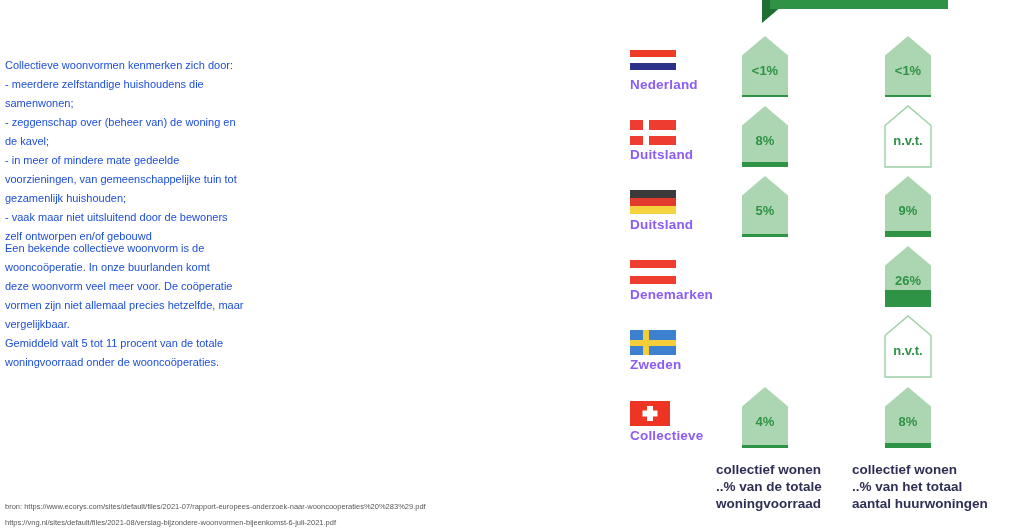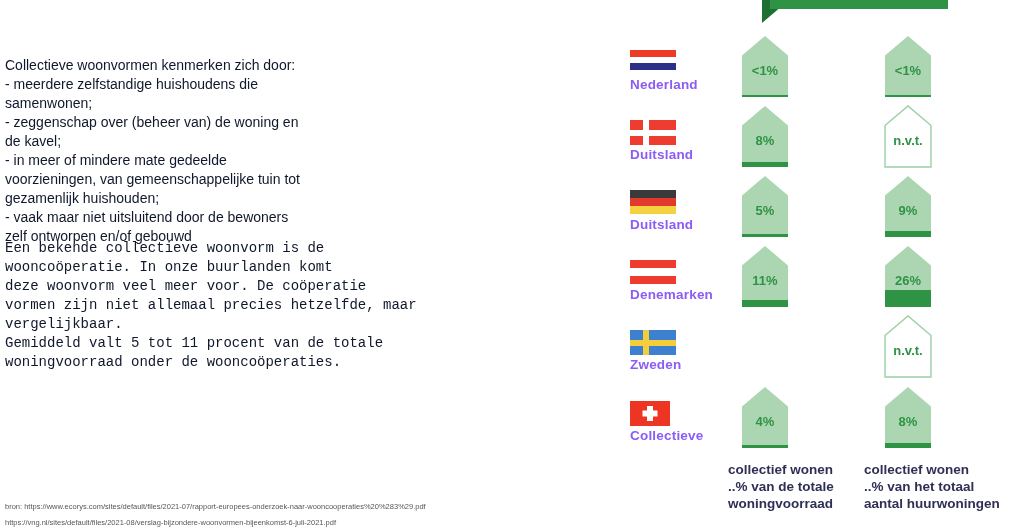--- a/index.html
+++ b/index.html
@@ -2,45 +2,45 @@
 <html><head>
 <meta charset="utf-8">
 <style>
   html,body{margin:0;padding:0;background:#ffffff;}
   body{font-family:"Liberation Sans",sans-serif;}
   .canvas{position:relative;width:1022px;height:529px;background:#ffffff;overflow:hidden;}
 
   
   .title{position:absolute;left:5px;top:5px;width:430px;font-size:15.5px;font-weight:700;
          color:#333354;line-height:20px;white-space:pre-line;}
-  .para{position:absolute;left:5px;width:430px;font-size:14px;color:#0f172a;
+  .para{position:absolute;left:5px;width:430px;font-size:11px;color:#1d4ed8;
         line-height:19px;white-space:pre-line;}
   .para.p1{top:56px;}
-  .para.p2{top:239px;font-family:Liberation Mono, monospace;}
+  .para.p2{top:239px;}
   .source{position:absolute;left:5px;top:499px;width:620px;font-size:7.5px;color:#57575a;
           line-height:16px;white-space:pre-line;}
 
   
   .banner-bar{position:absolute;left:770px;top:0;width:178px;height:9px;background:#2e9345;}
   .banner-fold{position:absolute;left:762px;top:0;width:0;height:0;
                border-top:23px solid #1d6f33;border-right:27px solid transparent;}
 
   
   .row{position:absolute;left:0;width:1022px;height:70px;}
   .flag{position:absolute;left:630px;top:15px;display:block;}
   .country{position:absolute;left:630px;top:42px;font-size:13.5px;font-weight:700;
            color:#8b5cf6;letter-spacing:.2px;}
   .house{position:absolute;top:0;width:48px;height:63px;}
   .house.c1{left:741px;}
   .house.c2{left:884px;}
   .pct{font-family:"Liberation Sans",sans-serif;font-size:13px;font-weight:700;fill:#2e9345;}
 
   
   .collabel{position:absolute;top:461px;font-size:13.5px;font-weight:700;color:#2f2f55;
-            line-height:17px;white-space:pre-line;margin-left:12px;}
+            line-height:17px;white-space:pre-line;}
   .collabel.c1{left:716px;}
   .collabel.c2{left:852px;}
 </style>
 </head>
 <body>
 
 <div class="canvas">
 
   <div class="para p1">Collectieve woonvormen kenmerken zich door:
 - meerdere zelfstandige huishoudens die
@@ -121,25 +121,20 @@
         </svg></div>
   </div>
 
   <div class="row" style="top:245px">
     <svg class="flag" width="46" height="24" viewBox="0 0 46 24">
       <rect x="0" y="0" width="46" height="8" fill="#ee3d2e"></rect>
       <rect x="0" y="8" width="46" height="8" fill="#ffffff"></rect>
       <rect x="0" y="16" width="46" height="8" fill="#ee3d2e"></rect>
     </svg>
     <div class="country">Denemarken</div>
-    <div class="house c1"><svg width="48" height="63" viewBox="0 0 48 63">
-          <path d="M1,20.5 L24,1 L47,20.5 L47,62 L1,62 Z" fill="#acd6b1"></path>
-          <rect x="1" width="46" y="55" height="7" fill="#2e9345"></rect>
-          <text x="24" y="40" text-anchor="middle" class="pct">11%</text>
-        </svg></div>
     <div class="house c2"><svg width="48" height="63" viewBox="0 0 48 63">
           <path d="M1,20.5 L24,1 L47,20.5 L47,62 L1,62 Z" fill="#acd6b1"></path>
           <rect x="1" width="46" y="45" height="17" fill="#2e9345"></rect>
           <text x="24" y="40" text-anchor="middle" class="pct">26%</text>
         </svg></div>
   </div>
 
   <div class="row" style="top:315px">
     <svg class="flag" width="46" height="25" viewBox="0 0 46 25">
       <rect x="0" y="0" width="46" height="25" fill="#3d80cf"></rect>

